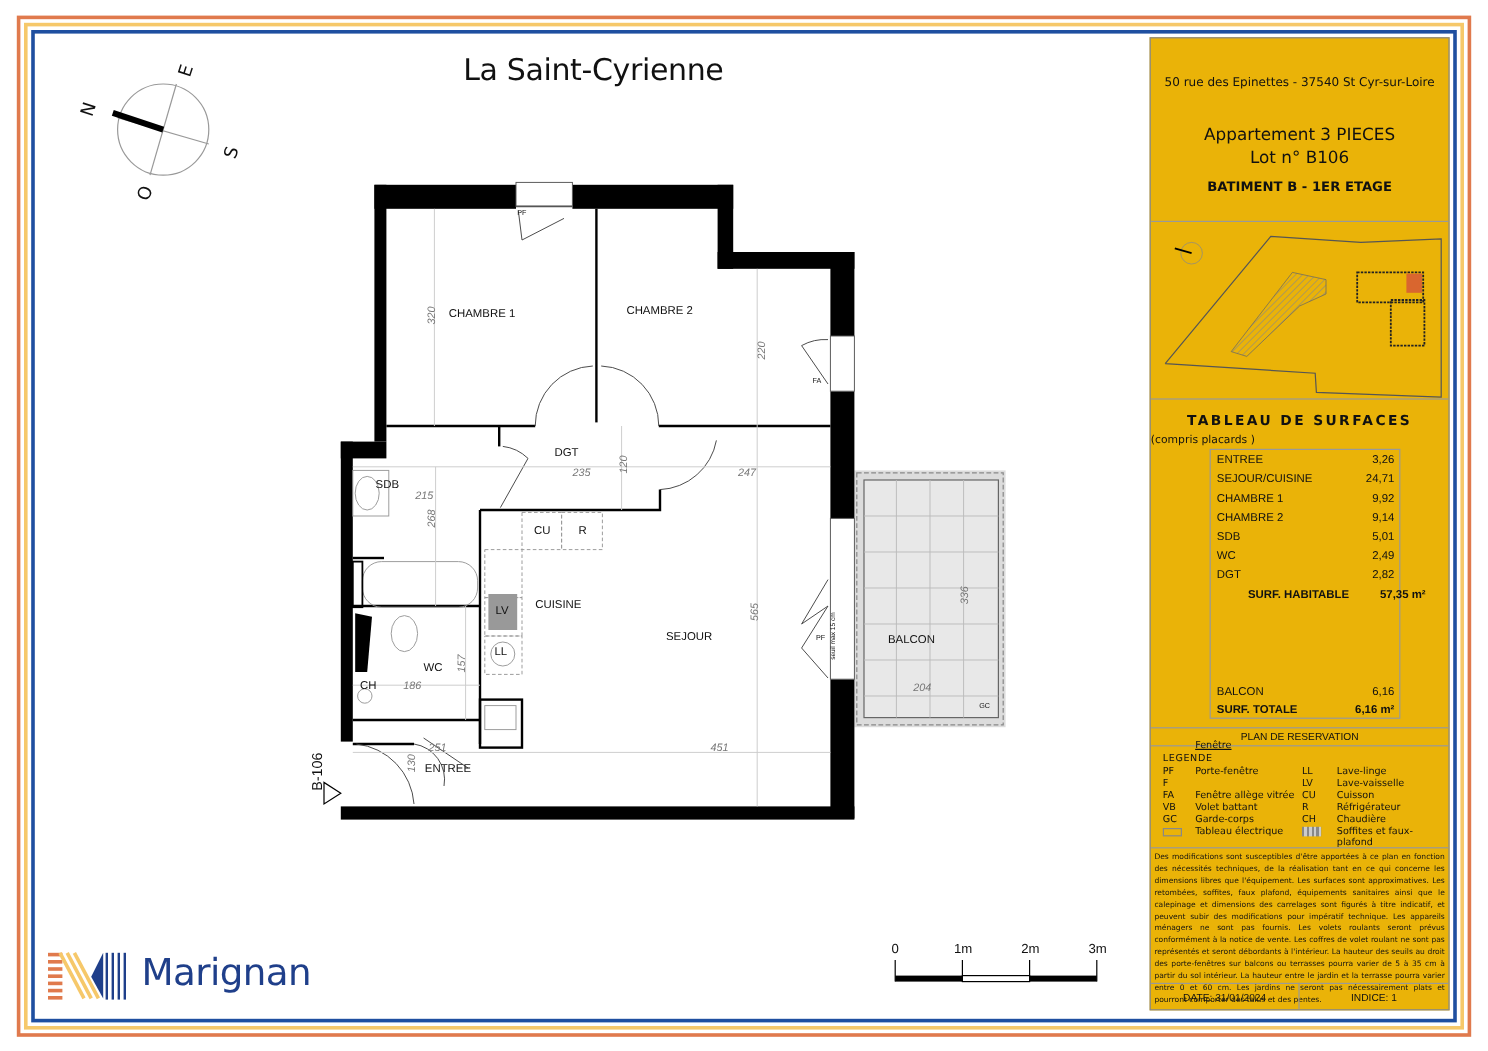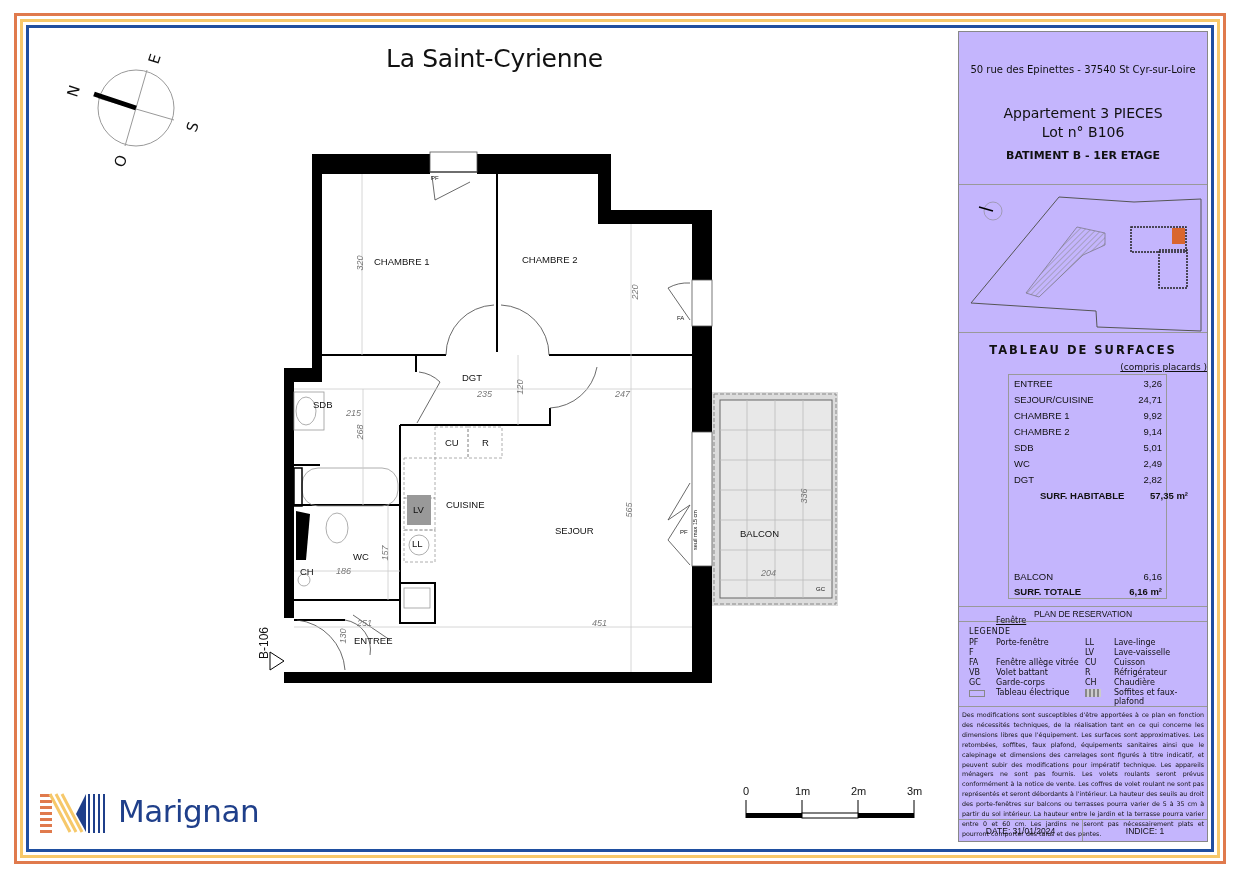--- a/index.html
+++ b/index.html
@@ -5,27 +5,27 @@
   html, body { margin:0; padding:0; background:#ffffff; }
   body { width:1240px; height:876px; position:relative; overflow:hidden; font-family:"DejaVu Sans", sans-serif; color:#111; }
   .frame { position:absolute; box-sizing:border-box; }
   .f1 { left:14px; top:13px; width:1212px; height:851px; border:3px solid #e07a4d; }
   .f2 { left:20px; top:19px; width:1200px; height:839px; border:3px solid #f6c86a; }
   .f3 { left:26px; top:25px; width:1188px; height:827px; border:3px solid #1f4fa0; }
 
   .title { position:absolute; left:386px; top:44px; font-size:25px; color:#111; font-family:"DejaVu Sans", sans-serif; letter-spacing:-0.3px; }
 
   
-  .panel { position:absolute; left:958px; top:31px; width:250px; height:811px; border:1px solid #888; box-sizing:border-box; background:#c4b5fd; }
+  .panel { position:absolute; left:958px; top:31px; width:250px; height:811px; border:1px solid #888; box-sizing:border-box; background:#eab308; }
   .sec { position:absolute; left:0; width:248px; border-bottom:1px solid #999; box-sizing:border-box; }
   .addr { position:absolute; left:0; width:248px; top:32px; text-align:center; font-size:10px; }
   .apt { position:absolute; left:0; width:248px; top:72px; text-align:center; font-size:14px; line-height:19px; }
   .bat { position:absolute; left:0; width:248px; top:117px; text-align:center; font-size:11px; font-weight:bold; }
   .tab-title { position:absolute; left:0; width:248px; top:311px; text-align:center; font-size:11.5px; font-weight:bold; letter-spacing:2px; }
-  .tab-sub { position:absolute; left:0; width:248px; top:330px; text-align:right; font-size:9px;text-decoration:underline; }
+  .tab-sub { position:absolute; left:0; width:248px; top:330px; text-align:left; font-size:9px; }
   .tab-box { position:absolute; left:49px; top:342px; width:159px; height:225px; border:1px solid #999; box-sizing:border-box; font-family:"Liberation Sans", sans-serif; font-size:9.5px; }
   .trow { position:absolute; left:5px; width:148px; display:flex; justify-content:space-between; }
   .trow .v { width:50px; text-align:right; }
   .trow.b { font-weight:bold; }
   .plan-res { position:absolute; left:0; width:248px; top:577px; text-align:center; font-family:"Liberation Sans", sans-serif; font-size:8.5px; }
   .leg-title { position:absolute; left:10px; top:595px; font-size:8px; letter-spacing:0.5px; }
   .leg { position:absolute; font-size:8px; }
   .note { position:absolute; left:3px; top:678px; width:242px; font-size:6.3px; line-height:9.9px; text-align:justify; }
   .foot { position:absolute; top:787px; height:22px; border-top:1px solid #999; font-family:"Liberation Sans", sans-serif; font-size:8.5px; display:flex; align-items:center; justify-content:center; box-sizing:border-box; }
 

